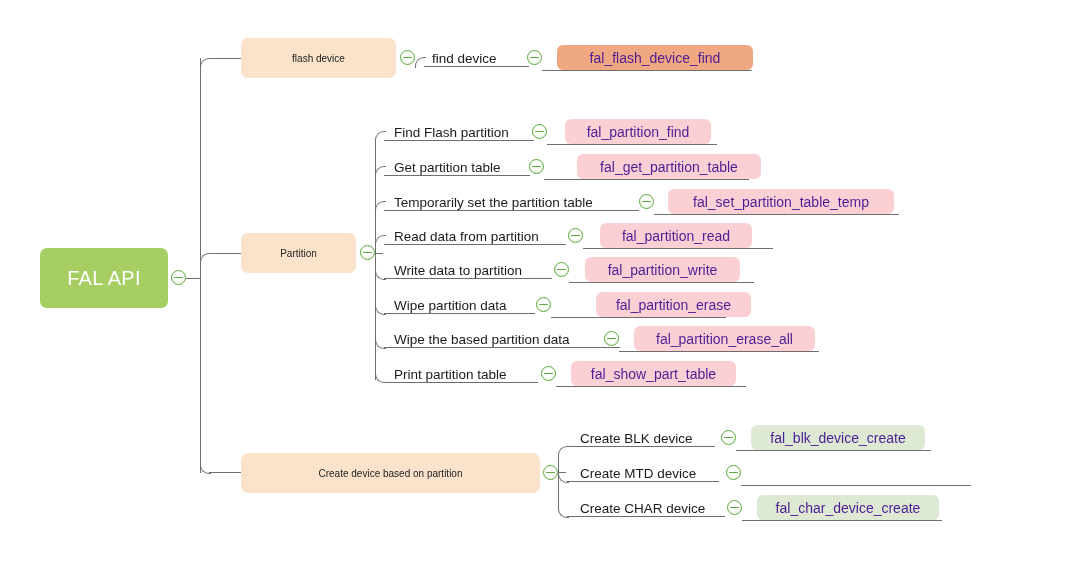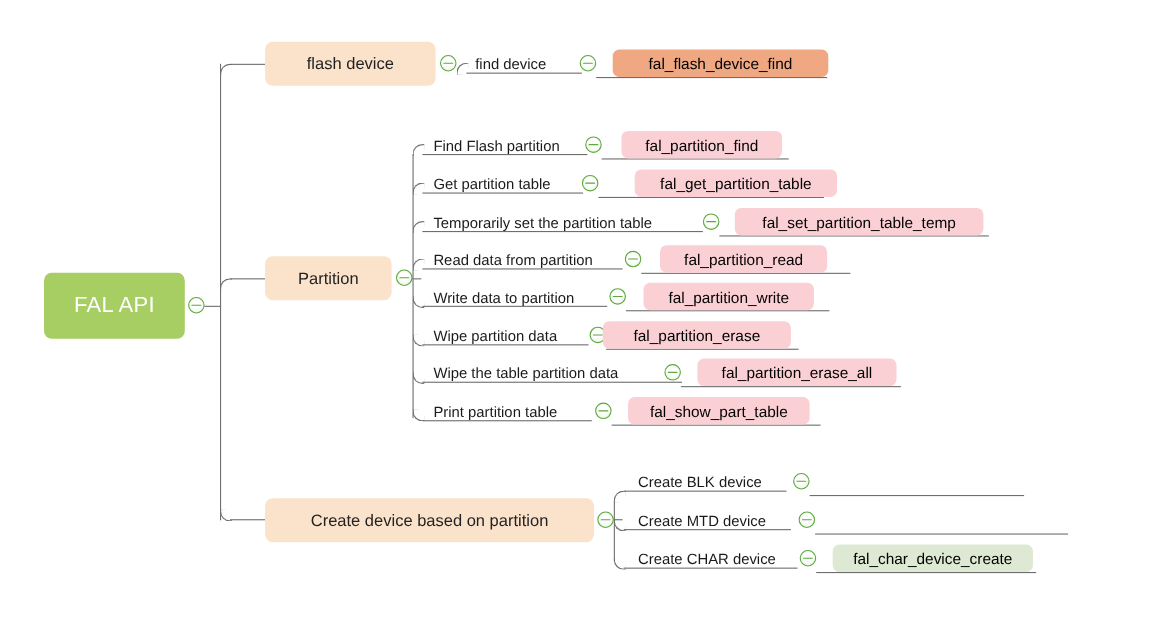--- a/index.html
+++ b/index.html
@@ -38,40 +38,40 @@
     background:#a6ce63;
     color:#ffffff;
     border-radius:7px;
     font-size:20px;
     letter-spacing:.3px;
   }
   .branch-node{
     background:#fbe3cb;
     color:#222222;
     border-radius:7px;
-    font-size:15px;
+    font-size:10px;
   }
   .leaf-label{
     position:absolute;
     white-space:nowrap;
     color:#1a1a1a;
     font-size:13.5px;
     display:flex;
     align-items:center;
   }
   .badge{
     position:absolute;
     box-sizing:border-box;
     display:flex;
     align-items:center;
     justify-content:center;
     white-space:nowrap;
     border-radius:6px;
     font-size:14px;
-    color:#000000;
+    color:#4c1d95;
     height:25px;
   }
   .badge-orange{background:#f0a882;}
   .badge-pink{background:#fbd0d5;}
   .badge-green{background:#dde9d3;}
 
   
   .toggle{
     position:absolute;
     width:15px;height:15px;
@@ -194,28 +194,28 @@
     <span>fal_partition_write</span>
   </div>
 
   <div class="corner elbow-bl" style="left:375px;top:304px;width:10px;height:10px;"></div>
   <div class="wire hline" style="left:384px;top:313px;width:151px;"></div>
   <div class="leaf-label" style="left:394px;top:296px;height:18px;">
     <span>Wipe partition data</span>
   </div>
   <div class="toggle" style="left:536px;top:297px;"></div>
   <div class="wire hline" style="left:551px;top:317px;width:175px;"></div>
-  <div class="badge badge-pink" style="left:548px;top:292px;width:171px;text-align:right;">
+  <div class="badge badge-pink" style="left:596px;top:292px;width:155px;text-align:right;">
     <span>fal_partition_erase</span>
   </div>
 
   <div class="corner elbow-bl" style="left:375px;top:338px;width:10px;height:10px;"></div>
   <div class="wire hline" style="left:384px;top:347px;width:236px;"></div>
   <div class="leaf-label" style="left:394px;top:330px;height:18px;">
-    <span>Wipe the table partition data</span>
+    <span>Wipe the based partition data</span>
   </div>
   <div class="toggle" style="left:604px;top:331px;"></div>
   <div class="wire hline" style="left:619px;top:351px;width:200px;"></div>
   <div class="badge badge-pink" style="left:634px;top:326px;width:181px;text-align:center;">
     <span>fal_partition_erase_all</span>
   </div>
 
   <div class="wire hline" style="left:384px;top:382px;width:154px;"></div>
   <div class="leaf-label" style="left:394px;top:365px;height:18px;">
     <span>Print partition table</span>
@@ -235,20 +235,23 @@
   <div class="corner elbow-tl" style="left:558px;top:446px;width:10px;height:10px;"></div>
   <div class="corner elbow-bl" style="left:558px;top:507px;width:10px;height:10px;"></div>
   <div class="wire hline" style="left:558px;top:472px;width:8px;"></div>
 
   <div class="wire hline" style="left:567px;top:446px;width:148px;"></div>
   <div class="leaf-label" style="left:580px;top:429px;height:18px;">
     <span>Create BLK device</span>
   </div>
   <div class="toggle" style="left:721px;top:430px;"></div>
   <div class="wire hline" style="left:736px;top:450px;width:195px;"></div>
+  <div class="badge badge-green" style="left:751px;top:425px;width:174px;">
+    <span>fal_blk_device_create</span>
+  </div>
 
   <div class="corner elbow-bl" style="left:558px;top:472px;width:10px;height:10px;"></div>
   <div class="wire hline" style="left:567px;top:481px;width:152px;"></div>
   <div class="leaf-label" style="left:580px;top:464px;height:18px;">
     <span>Create MTD device</span>
   </div>
   <div class="toggle" style="left:726px;top:465px;"></div>
   <div class="wire hline" style="left:741px;top:485px;width:230px;"></div>
 
   <div class="wire hline" style="left:567px;top:516px;width:158px;"></div>

